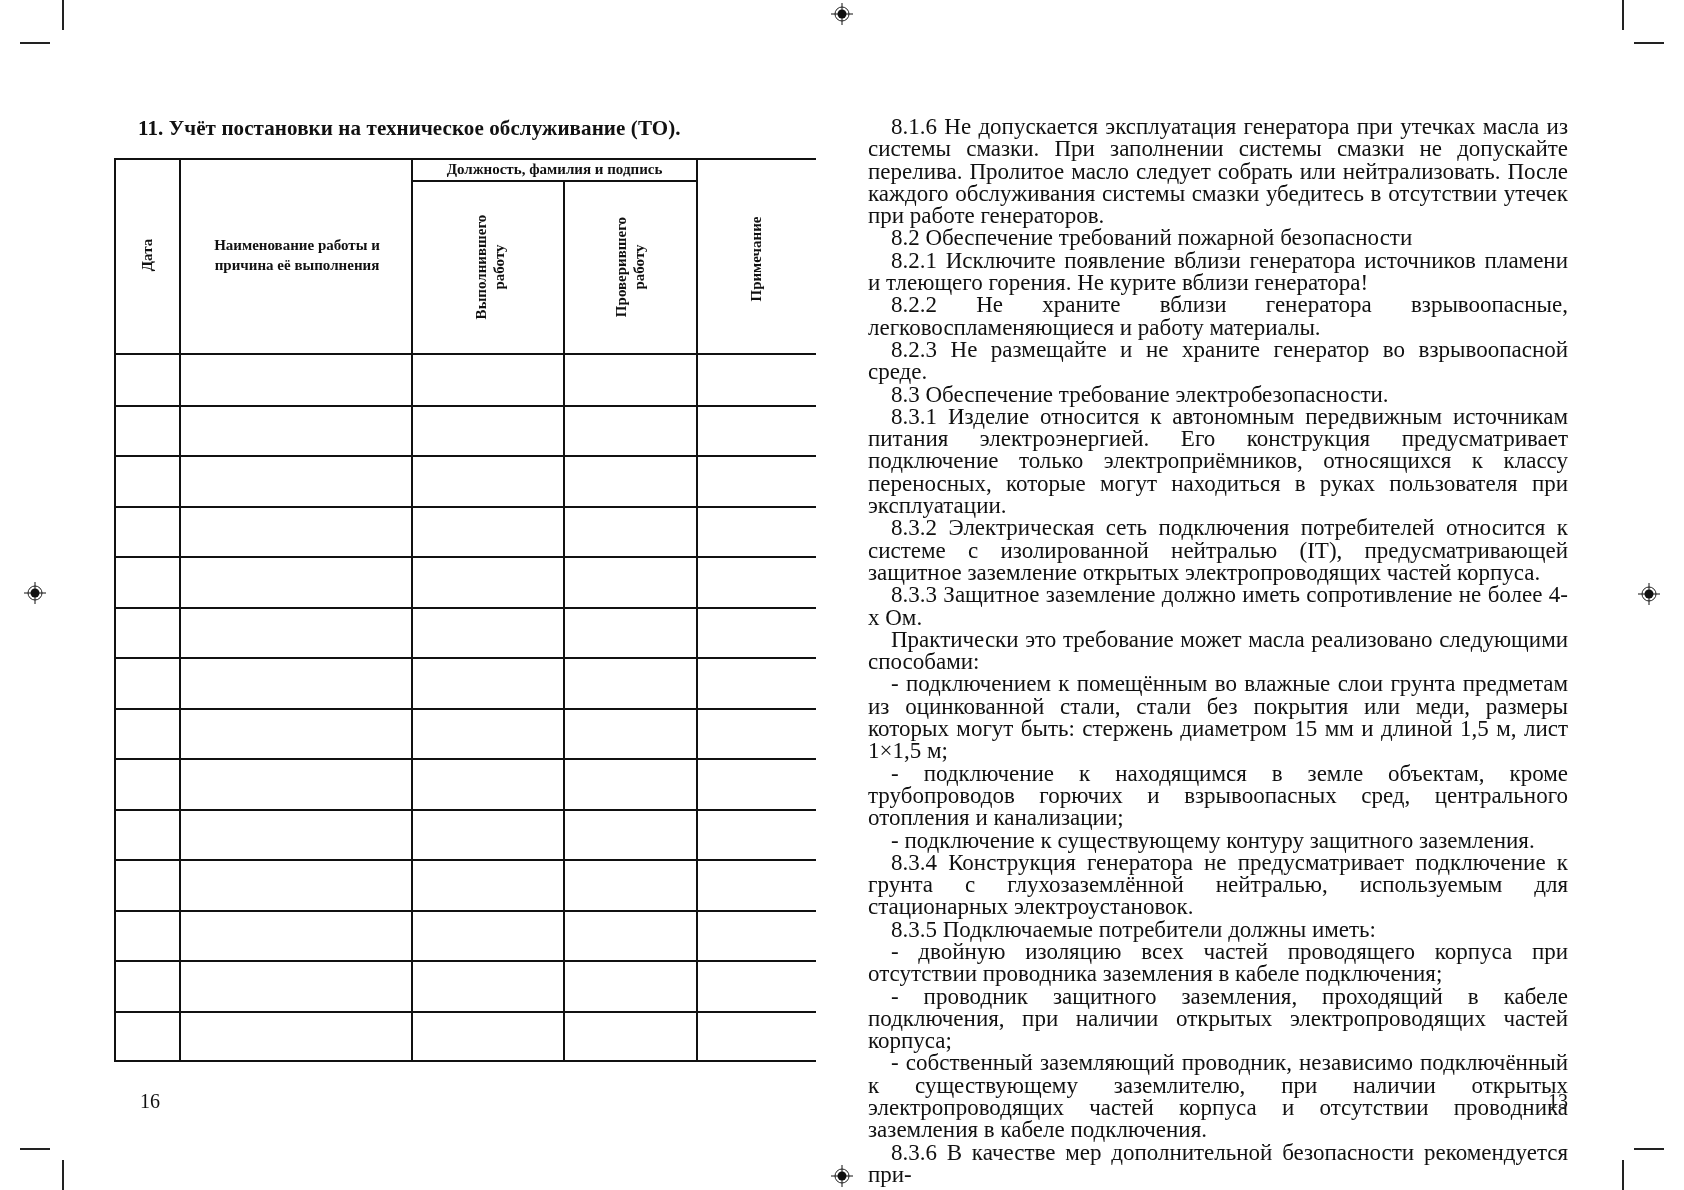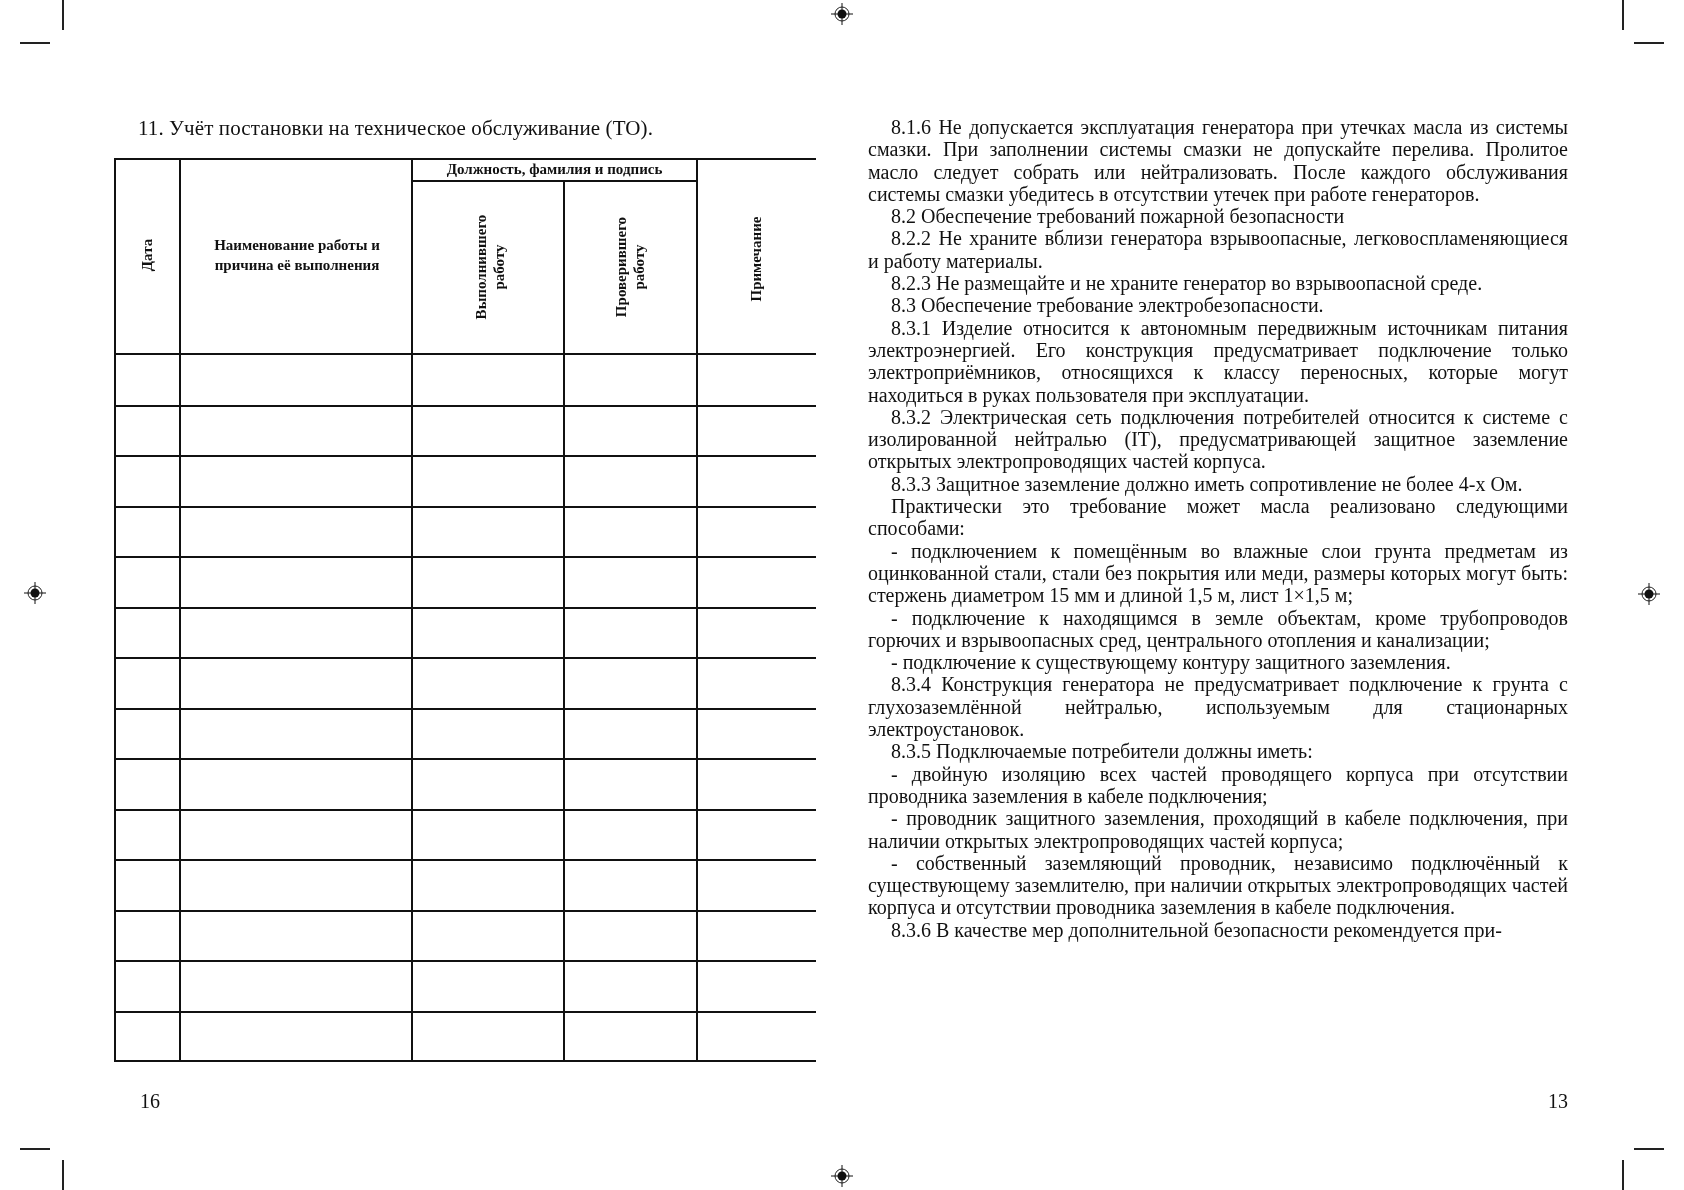--- a/index.html
+++ b/index.html
@@ -1,31 +1,31 @@
 <!DOCTYPE html>
 <html><head>
 <meta charset="utf-8">
 <style>
   html, body { margin: 0; padding: 0; background: #ffffff; }
   body { width: 1684px; height: 1190px; position: relative; overflow: hidden; font-family: "Liberation Serif", "DejaVu Serif", serif; color: #111; }
   .crop { position: absolute; background: #222; }
   .reg { position: absolute; width: 22px; height: 22px; }
   .reg svg { width: 22px; height: 22px; display: block; }
 
-  .title { position: absolute; left: 138px; top: 116px; font-weight: normal; font-size: 21px; letter-spacing: 0.1px; white-space: nowrap; text-align: center; }
+  .title { position: absolute; left: 138px; top: 116px; font-weight: bold; font-size: 21px; letter-spacing: 0.1px; white-space: nowrap; text-align: center; }
 
   .tbl { position: absolute; left: 114px; top: 158px; width: 702px; height: 904px; }
   .ln { position: absolute; background: #111; }
   .hdr-text { position: absolute; font-weight: bold; font-size: 15px; text-align: center; line-height: 20px; }
   .vtext { position: absolute; font-weight: bold; font-size: 15px; text-align: center; line-height: 18px; transform: rotate(-90deg); transform-origin: center center; white-space: nowrap; }
   .row { position: absolute; left: 0; width: 702px; height: 50px; }
 
   .pagenum { position: absolute; font-size: 20px; }
 
-  .right-text { position: absolute; left: 868px; top: 116px; width: 700px; font-size: 20px; line-height: 22.3px; text-align: justify; }
+  .right-text { position: absolute; left: 868px; top: 116px; width: 700px; font-size: 23px; line-height: 22.3px; text-align: justify; }
   .right-text p { margin: 0; text-indent: 23px; }
 </style>
 </head>
 <body>
 
 <div class="crop" style="left:62px;top:0;width:1.5px;height:30px;"></div>
 <div class="crop" style="left:20px;top:42px;width:30px;height:1.5px;"></div>
 <div class="crop" style="left:1622px;top:0;width:1.5px;height:30px;"></div>
 <div class="crop" style="left:1634px;top:42px;width:30px;height:1.5px;"></div>
 <div class="crop" style="left:20px;top:1148px;width:30px;height:1.5px;"></div>
@@ -203,20 +203,21 @@
         <div style="position: absolute; left: 584px; top: 0px; width: 116px; height: 100%; font-size: 15px;"></div>
       </div>
     </div>
 </div>
 
 <div class="pagenum" style="left:116px;top:1090px;margin-left:24px;">16</div>
 
 <div class="right-text" id="right-text">
     <p>8.1.6 Не допускается эксплуатация генератора при утечках масла из системы смазки. При заполнении системы смазки не допускайте перелива. Пролитое масло следует собрать или нейтрализовать. После каждого обслуживания системы смазки убедитесь в отсутствии утечек при работе генераторов.</p>
     <p>8.2 Обеспечение требований пожарной безопасности</p>
+    <p>8.2.1 Исключите появление вблизи генератора источников пламени и тлеющего горения. Не курите вблизи генератора!</p>
     <p>8.2.2 Не храните вблизи генератора взрывоопасные, легковоспламеняющиеся и работу материалы.</p>
     <p>8.2.3 Не размещайте и не храните генератор во взрывоопасной среде.</p>
     <p>8.3 Обеспечение требование электробезопасности.</p>
     <p>8.3.1 Изделие относится к автономным передвижным источникам питания электроэнергией. Его конструкция предусматривает подключение только электроприёмников, относящихся к классу переносных, которые могут находиться в руках пользователя при эксплуатации.</p>
     <p>8.3.2 Электрическая сеть подключения потребителей относится к системе с изолированной нейтралью (IT), предусматривающей защитное заземление открытых электропроводящих частей корпуса.</p>
     <p>8.3.3 Защитное заземление должно иметь сопротивление не более 4-х Ом.</p>
     <p>Практически это требование может масла реализовано следующими способами:</p>
     <p>- подключением к помещённым во влажные слои грунта предметам из оцинкованной стали, стали без покрытия или меди, размеры которых могут быть: стержень диаметром 15 мм и длиной 1,5 м, лист 1×1,5 м;</p>
     <p>- подключение к находящимся в земле объектам, кроме трубопроводов горючих и взрывоопасных сред, центрального отопления и канализации;</p>
     <p>- подключение к существующему контуру защитного заземления.</p>

